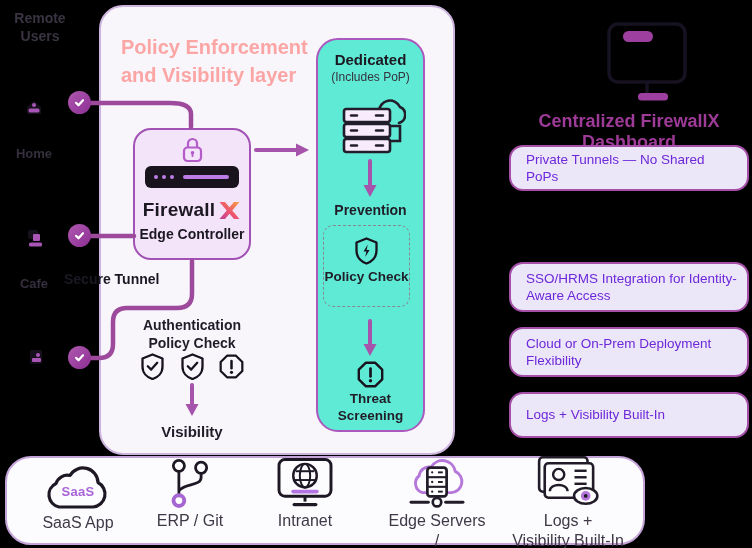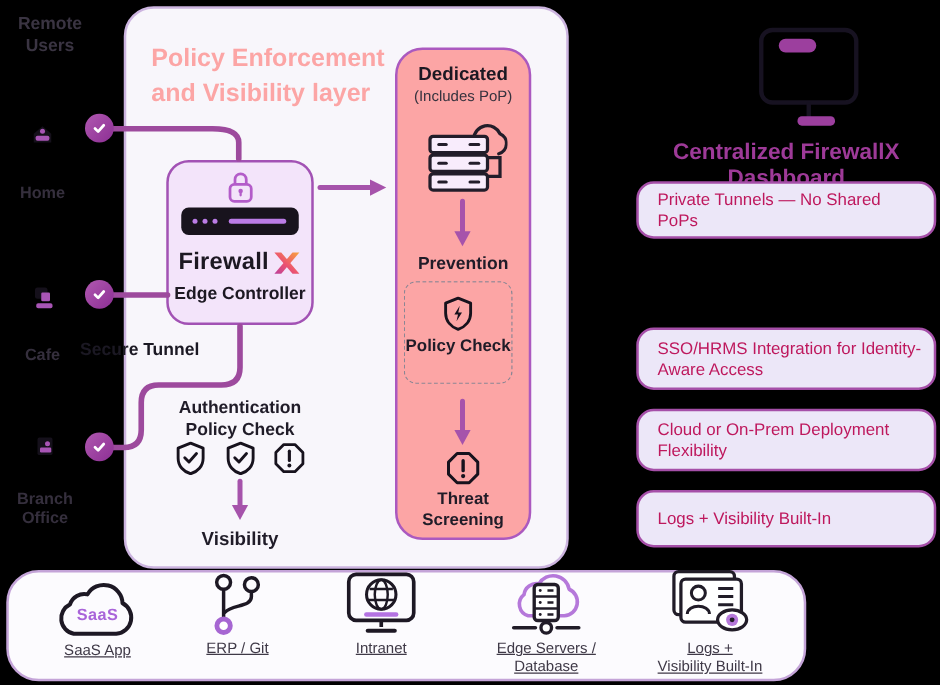--- a/index.html
+++ b/index.html
@@ -32,21 +32,21 @@
   }
   .router-bar i { width:4px; height:4px; border-radius:50%; background:#bb7ce6; margin-right:4px; }
   .router-line { width:46px; height:3.5px; border-radius:2px; background:#bb7ce6; margin-left:5px; }
   .brand-row { margin-top:11px; display:flex; align-items:center; }
   .brand-text { font-size:19px; font-weight:800; letter-spacing:.2px; color:#1c1822; }
   .edge-label { margin-top:5px; font-size:14px; font-weight:700; color:#1c1822; }
 
   
   .dedicated-box {
     left:316px; top:38px; width:109px; height:394px;
-    background:#fca5a5; border:2.5px solid #ab59bf; border-radius:22px;
+    background:#5eead4; border:2.5px solid #ab59bf; border-radius:22px;
     text-align:center;
   }
   .dedicated-title { margin-top:11px; font-size:15px; font-weight:700; color:#1c1822; }
   .dedicated-sub { margin-top:2px; font-size:12px; color:#36323e; }
   .prevention-label { left:316px; top:202px; width:109px; text-align:center; font-size:14px; font-weight:700; }
   .dashed-box {
     left:323px; top:225px; width:87px; height:82px;
     border:1.6px dashed #8b8694; border-radius:10px;
     display:flex; flex-direction:column; align-items:center; padding-top:11px;
   }
@@ -68,31 +68,31 @@
     background:linear-gradient(135deg,#b058b0,#8c2f94);
     display:flex; align-items:center; justify-content:center; z-index:4;
   }
 
   
   .dash-heading { left:507px; top:111px; width:244px; text-align:center; font-size:18px; font-weight:800; color:#9e3a98; }
   .feature {
     left:509px; width:240px;
     background:#ece7f8; border:2.5px solid #a54fa8; border-radius:14px;
     display:flex; align-items:center; padding:0 10px 0 15px;
-    font-size:13.5px; color:#be185d; line-height:1.28;
+    font-size:13.5px; color:#6d28d9; line-height:1.28;
   }
 
   
   .resources-box {
     left:5px; top:456px; width:640px; height:89px;
     background:#fcfbfe; border:2.5px solid #c4a4d8; border-radius:26px;
   }
   .res-item { text-align:center; color:#3f3947; }
   .res-item .res-icon { display:flex; justify-content:center; align-items:flex-end; height:48px; }
-  .res-label { margin-top:3px; font-size:12px; font-weight:500; line-height:1.25;text-decoration:underline; }
+  .res-label { margin-top:3px; font-size:16px; font-weight:500; line-height:1.25; }
   .saas-badge { position:absolute; left:0; right:0; top:22px; text-align:center;
     font-size:13px; font-weight:700; color:#a964d9; letter-spacing:.3px; }
 
   svg { display:block; }
   .overlay { left:0; top:0; pointer-events:none; z-index:3; }
 </style>
 </head>
 <body>
 
 <div id="canvas">
@@ -204,21 +204,20 @@
     </svg>
     <div class="loc-label" style="margin-top:28px">Cafe</div>
   </div>
 
   <div class="abs loc" style="left:0px; top:348px; width:72px;">
     <svg width="18" height="18" viewBox="0 0 18 18" style="margin:0 auto">
       <rect x="3" y="2" width="12" height="14" rx="1.5" fill="#15101b"></rect>
       <circle cx="11" cy="7" r="2" fill="#a855b5"></circle>
       <rect x="5" y="10" width="9" height="4" rx="1" fill="#a855b5"></rect>
     </svg>
-    <div class="loc-label" style="margin-top:25px">Branch Office</div>
   </div>
 
   <div class="abs secure-tunnel">Secure Tunnel</div>
 
   <div class="abs check-badge" style="left:68px; top:91px;">
     <svg width="13" height="13" viewBox="0 0 13 13">
         <polyline points="3,6.8 5.5,9.3 10,4.2" fill="none" stroke="#fff" stroke-width="2.2" stroke-linecap="round" stroke-linejoin="round"></polyline>
       </svg>
   </div>
   <div class="abs check-badge" style="left:68px; top:224px;">

